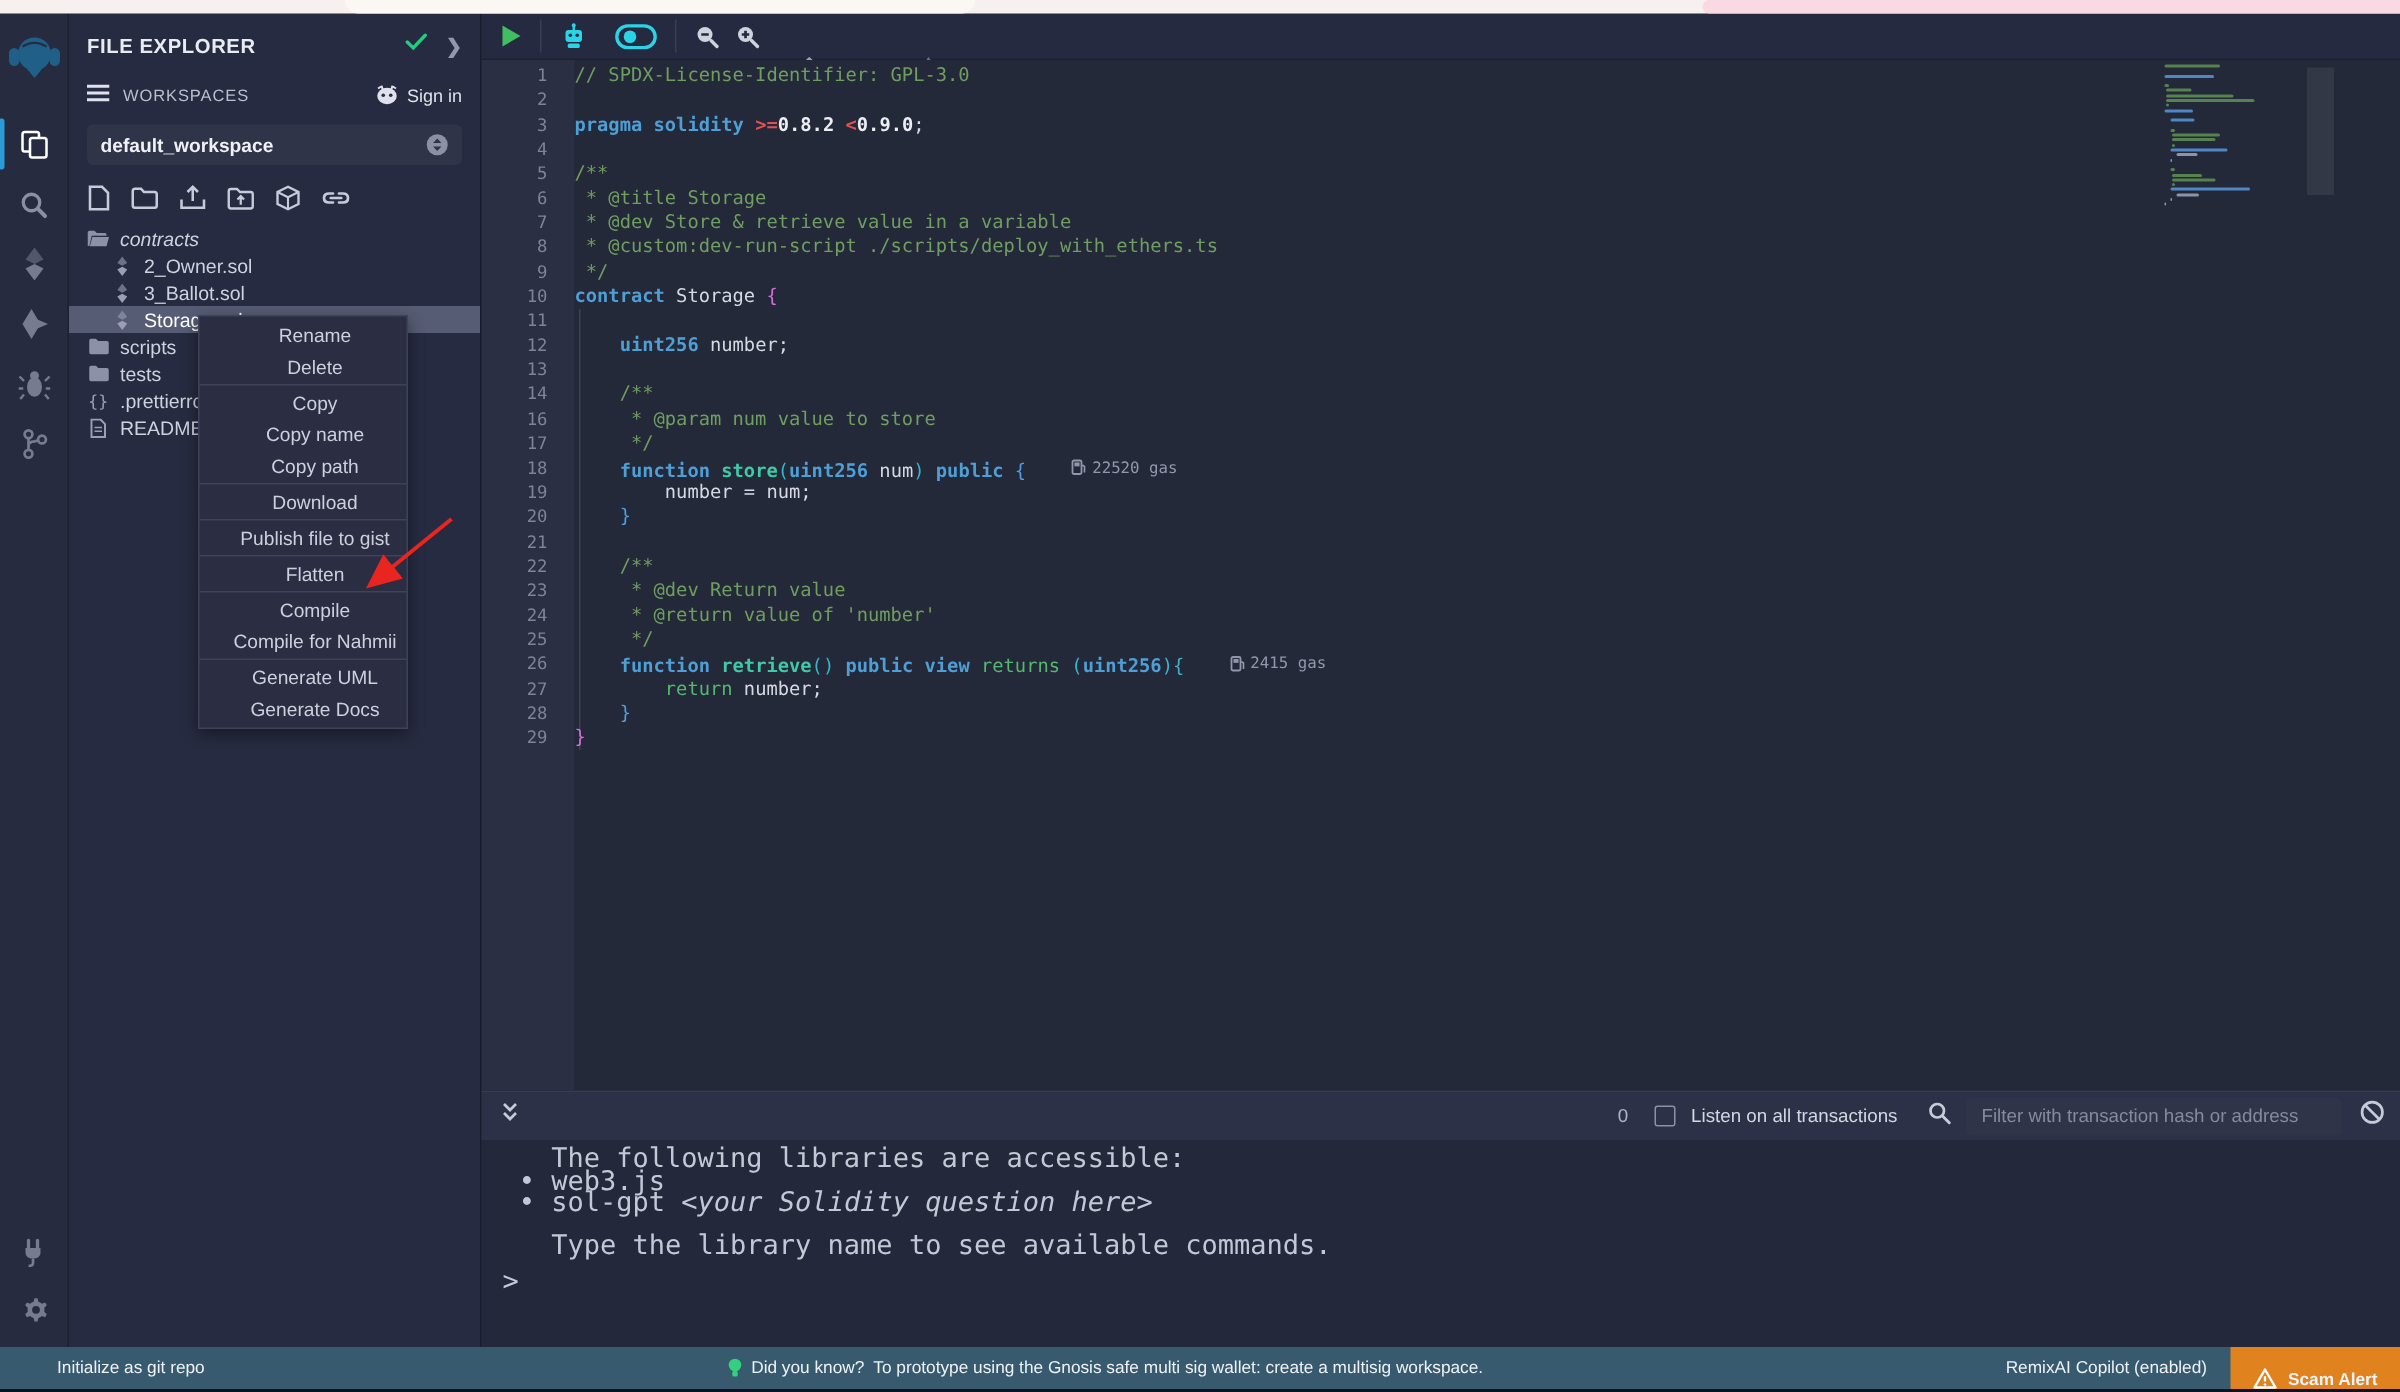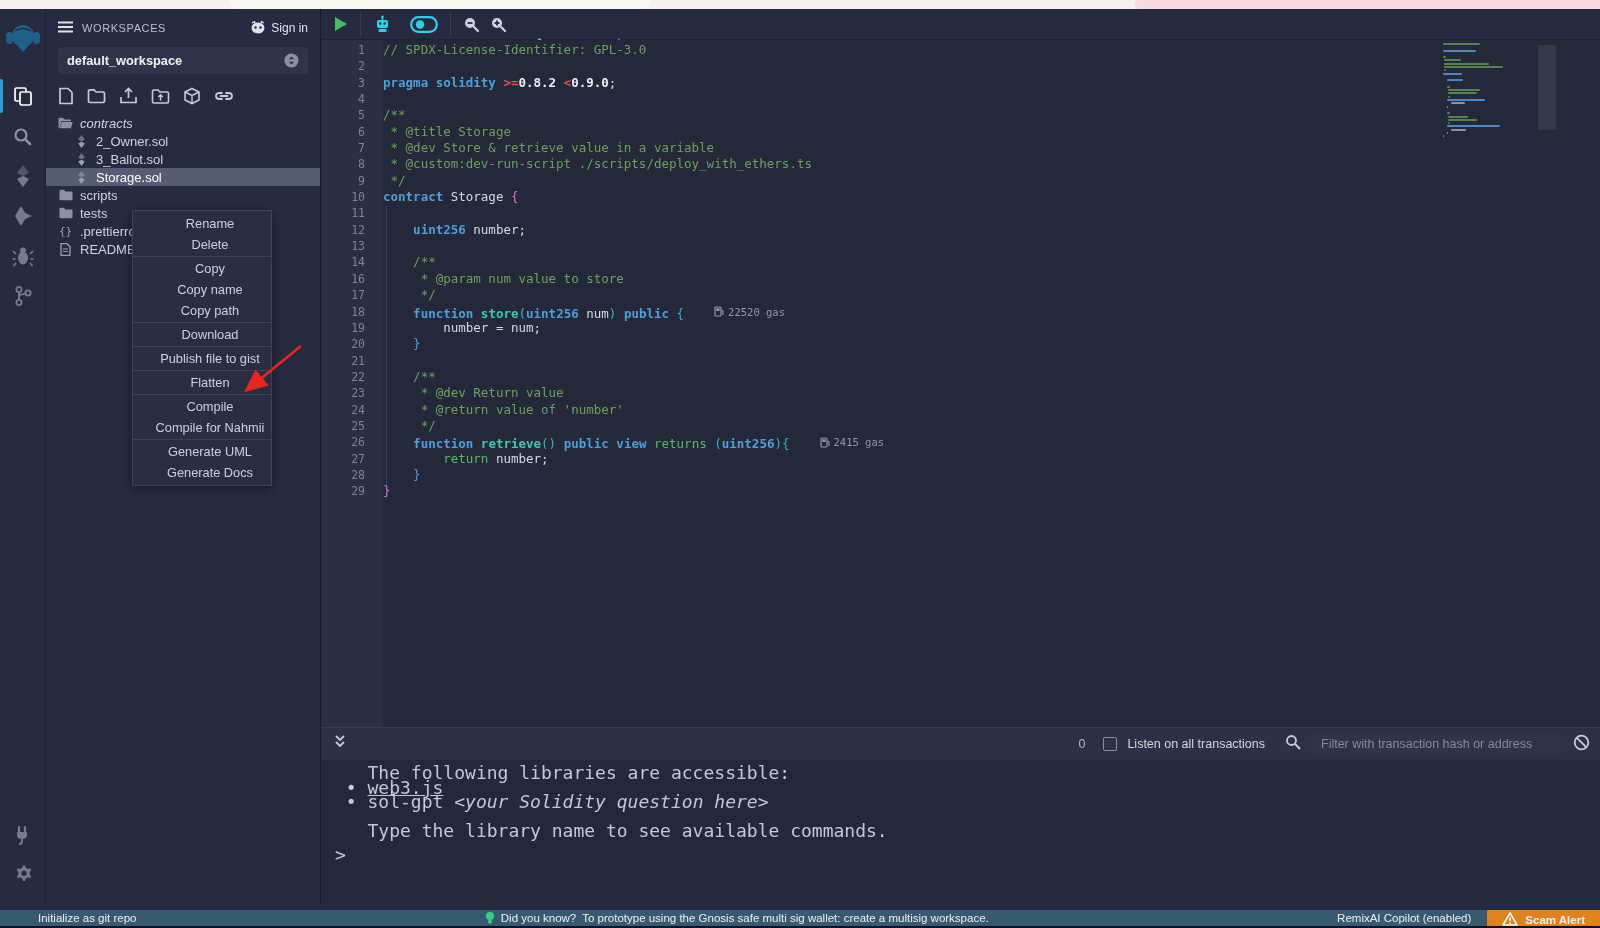--- a/index.html
+++ b/index.html
@@ -77,26 +77,26 @@
   .term-head { height:33px; background:#2d3147; border-top:1px solid #373c52; display:flex; align-items:center; padding:0 10px 0 12px; flex:none; }
   .term-head .grow { flex:1; }
   .t-count { color:#aeb4c6; font-size:12.5px; margin-right:18px; }
   .t-check { width:14px; height:14px; border:1px solid #8b91a5; border-radius:2px; background:transparent; margin-right:10px; cursor:pointer; }
   .t-listen { color:#d3d7e2; font-size:12.5px; margin-right:20px; }
   .t-search { margin-right:10px; cursor:pointer; }
   .t-filter { width:250px; height:25px; background:#2f3449; border:none; border-radius:3px; color:#dfe2ec; font-size:12.5px; padding:0 10px; outline:none; margin-right:12px; }
   .t-filter::placeholder { color:#848a9f; }
   .term-body { height:144px; background:#23283a; font-family:"DejaVu Sans Mono", monospace; font-size:18px; color:#c4c8d6; padding:6px 0 0 14px; flex:none; }
   .tline { height:14.5px; line-height:14.5px; white-space:pre; }
-  .tlink { text-decoration:underline; cursor:pointer; }
+  .tlink { cursor:pointer; }
   .tit { font-style:italic; }
   .prompt { margin-top:9px; }
 
   
-  .statusbar { position:absolute; left:0; bottom:2px; width:1600px; height:16px; background:#375a6e; display:flex; align-items:center; font-size:11.5px; color:#eef2f6; z-index:6; }
+  .statusbar { position:absolute; left:0; bottom:2px; width:1600px; height:28px; background:#375a6e; display:flex; align-items:center; font-size:11.5px; color:#eef2f6; z-index:6; }
   .sb-left { margin-left:38px; }
   .sb-center { margin:0 auto; display:flex; align-items:center; gap:6px; }
   .sb-tip-title { font-weight:400; }
   .sb-right { display:flex; align-items:center; height:100%; }
   .sb-copilot { margin-right:16px; }
   .scam { height:100%; background:#e0821d; display:flex; align-items:flex-end; gap:7px; padding:0 15px; font-weight:700; cursor:pointer; }
   .bottom-sliver { position:absolute; left:0; bottom:0; width:1600px; height:2px; background:#0d1322; }
 </style>
 </head>
 <body>
@@ -172,20 +172,29 @@
     </div>
     <div class="rail-item rail-bottom">
       <svg width="20" height="20" viewBox="0 0 20 20">
         <path fill="#a7adc0" d="M10 1.5 L12 1.5 L12.6 3.8 A6.5 6.5 0 0 1 14.9 5.1 L17.1 4.3 L18.2 6.2 L16.5 7.9 A6.5 6.5 0 0 1 16.5 10.5 L18.2 12.2 L17.1 14.1 L14.9 13.3 A6.5 6.5 0 0 1 12.6 14.6 L12 17 L10 17 L9.4 14.6 A6.5 6.5 0 0 1 7.1 13.3 L4.9 14.1 L3.8 12.2 L5.5 10.5 A6.5 6.5 0 0 1 5.5 7.9 L3.8 6.2 L4.9 4.3 L7.1 5.1 A6.5 6.5 0 0 1 9.4 3.8 Z"></path>
         <circle cx="11" cy="9.2" r="2.6" fill="#262b40"></circle>
       </svg>
     </div>
   </aside>
 
   <section class="explorer">
+    <div class="fx-title-row">
+      <span class="fx-title">FILE EXPLORER</span>
+      <span>
+        <svg width="15" height="12" viewBox="0 0 15 12">
+            <polyline points="1.5,6 5.5,10 13.5,1.5" fill="none" stroke="#21ce81" stroke-width="2.2" stroke-linecap="round"></polyline>
+          </svg>
+      </span>
+      <span class="fx-chev">❯</span>
+    </div>
 
     <div class="ws-row">
       <span>
         <svg width="15" height="12" viewBox="0 0 15 12">
             <g stroke="#dfe2ec" stroke-width="2">
               <line x1="0" y1="1.5" x2="15" y2="1.5"></line>
               <line x1="0" y1="6" x2="15" y2="6"></line>
               <line x1="0" y1="10.5" x2="15" y2="10.5"></line>
             </g>
           </svg>

